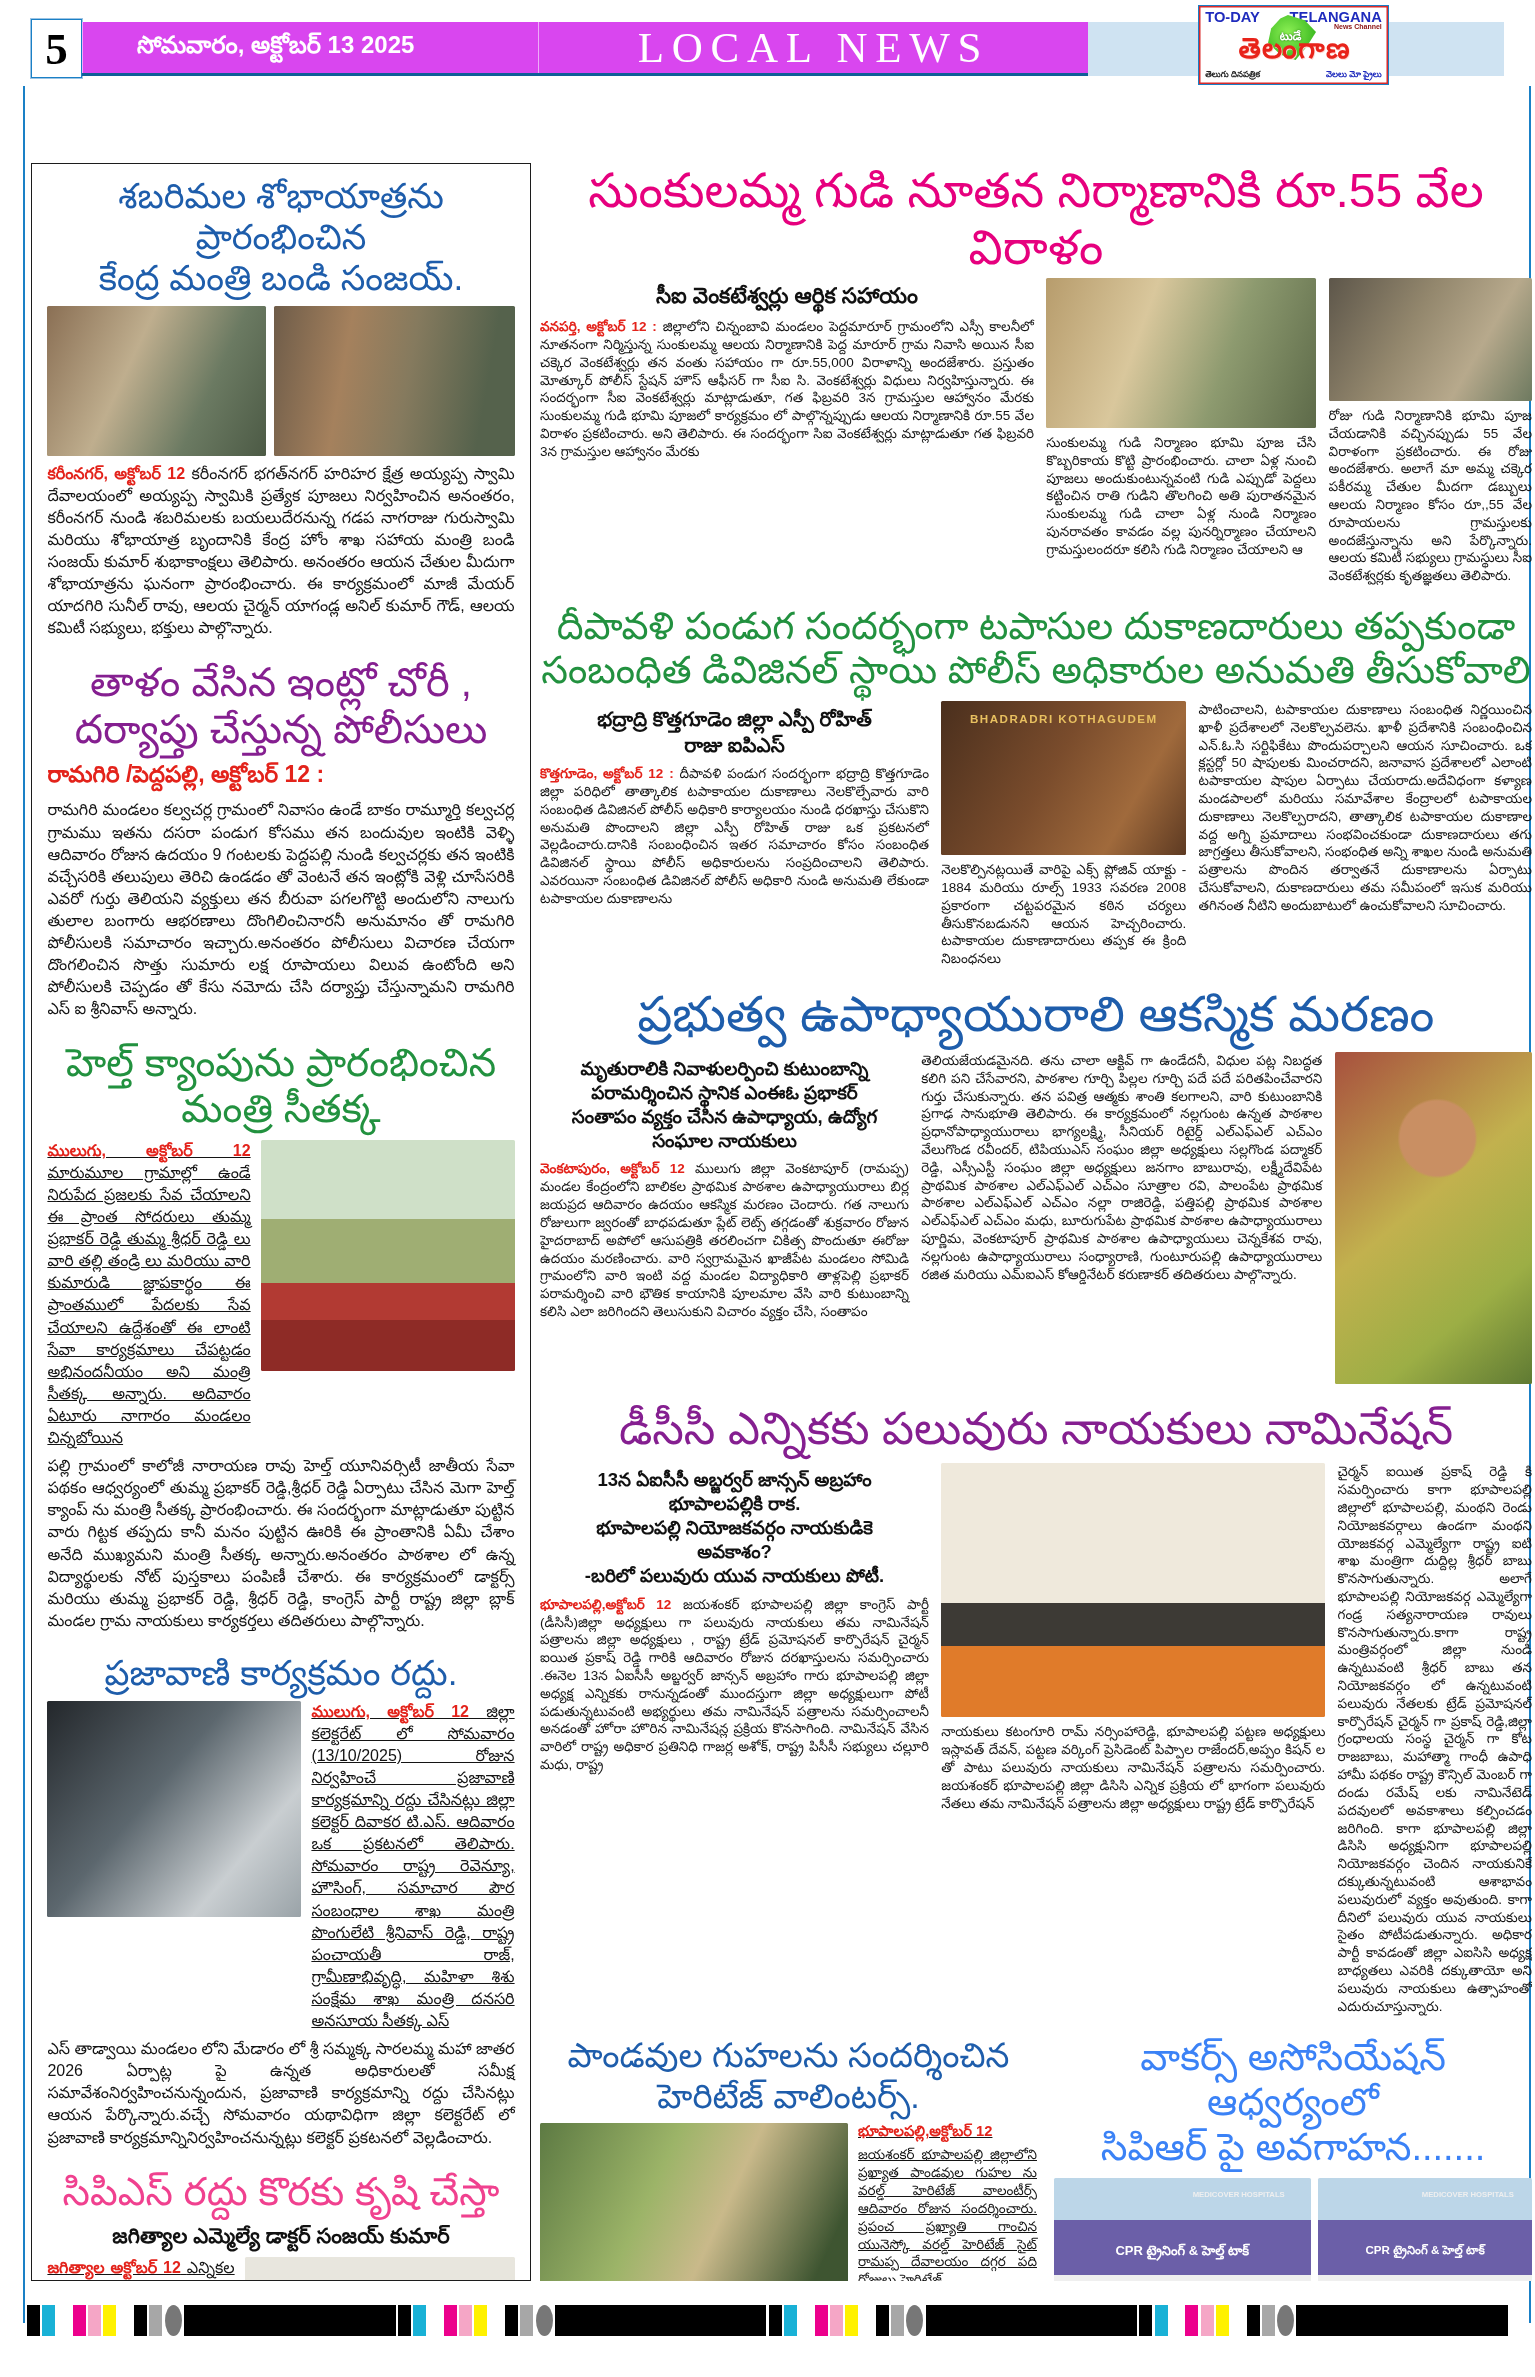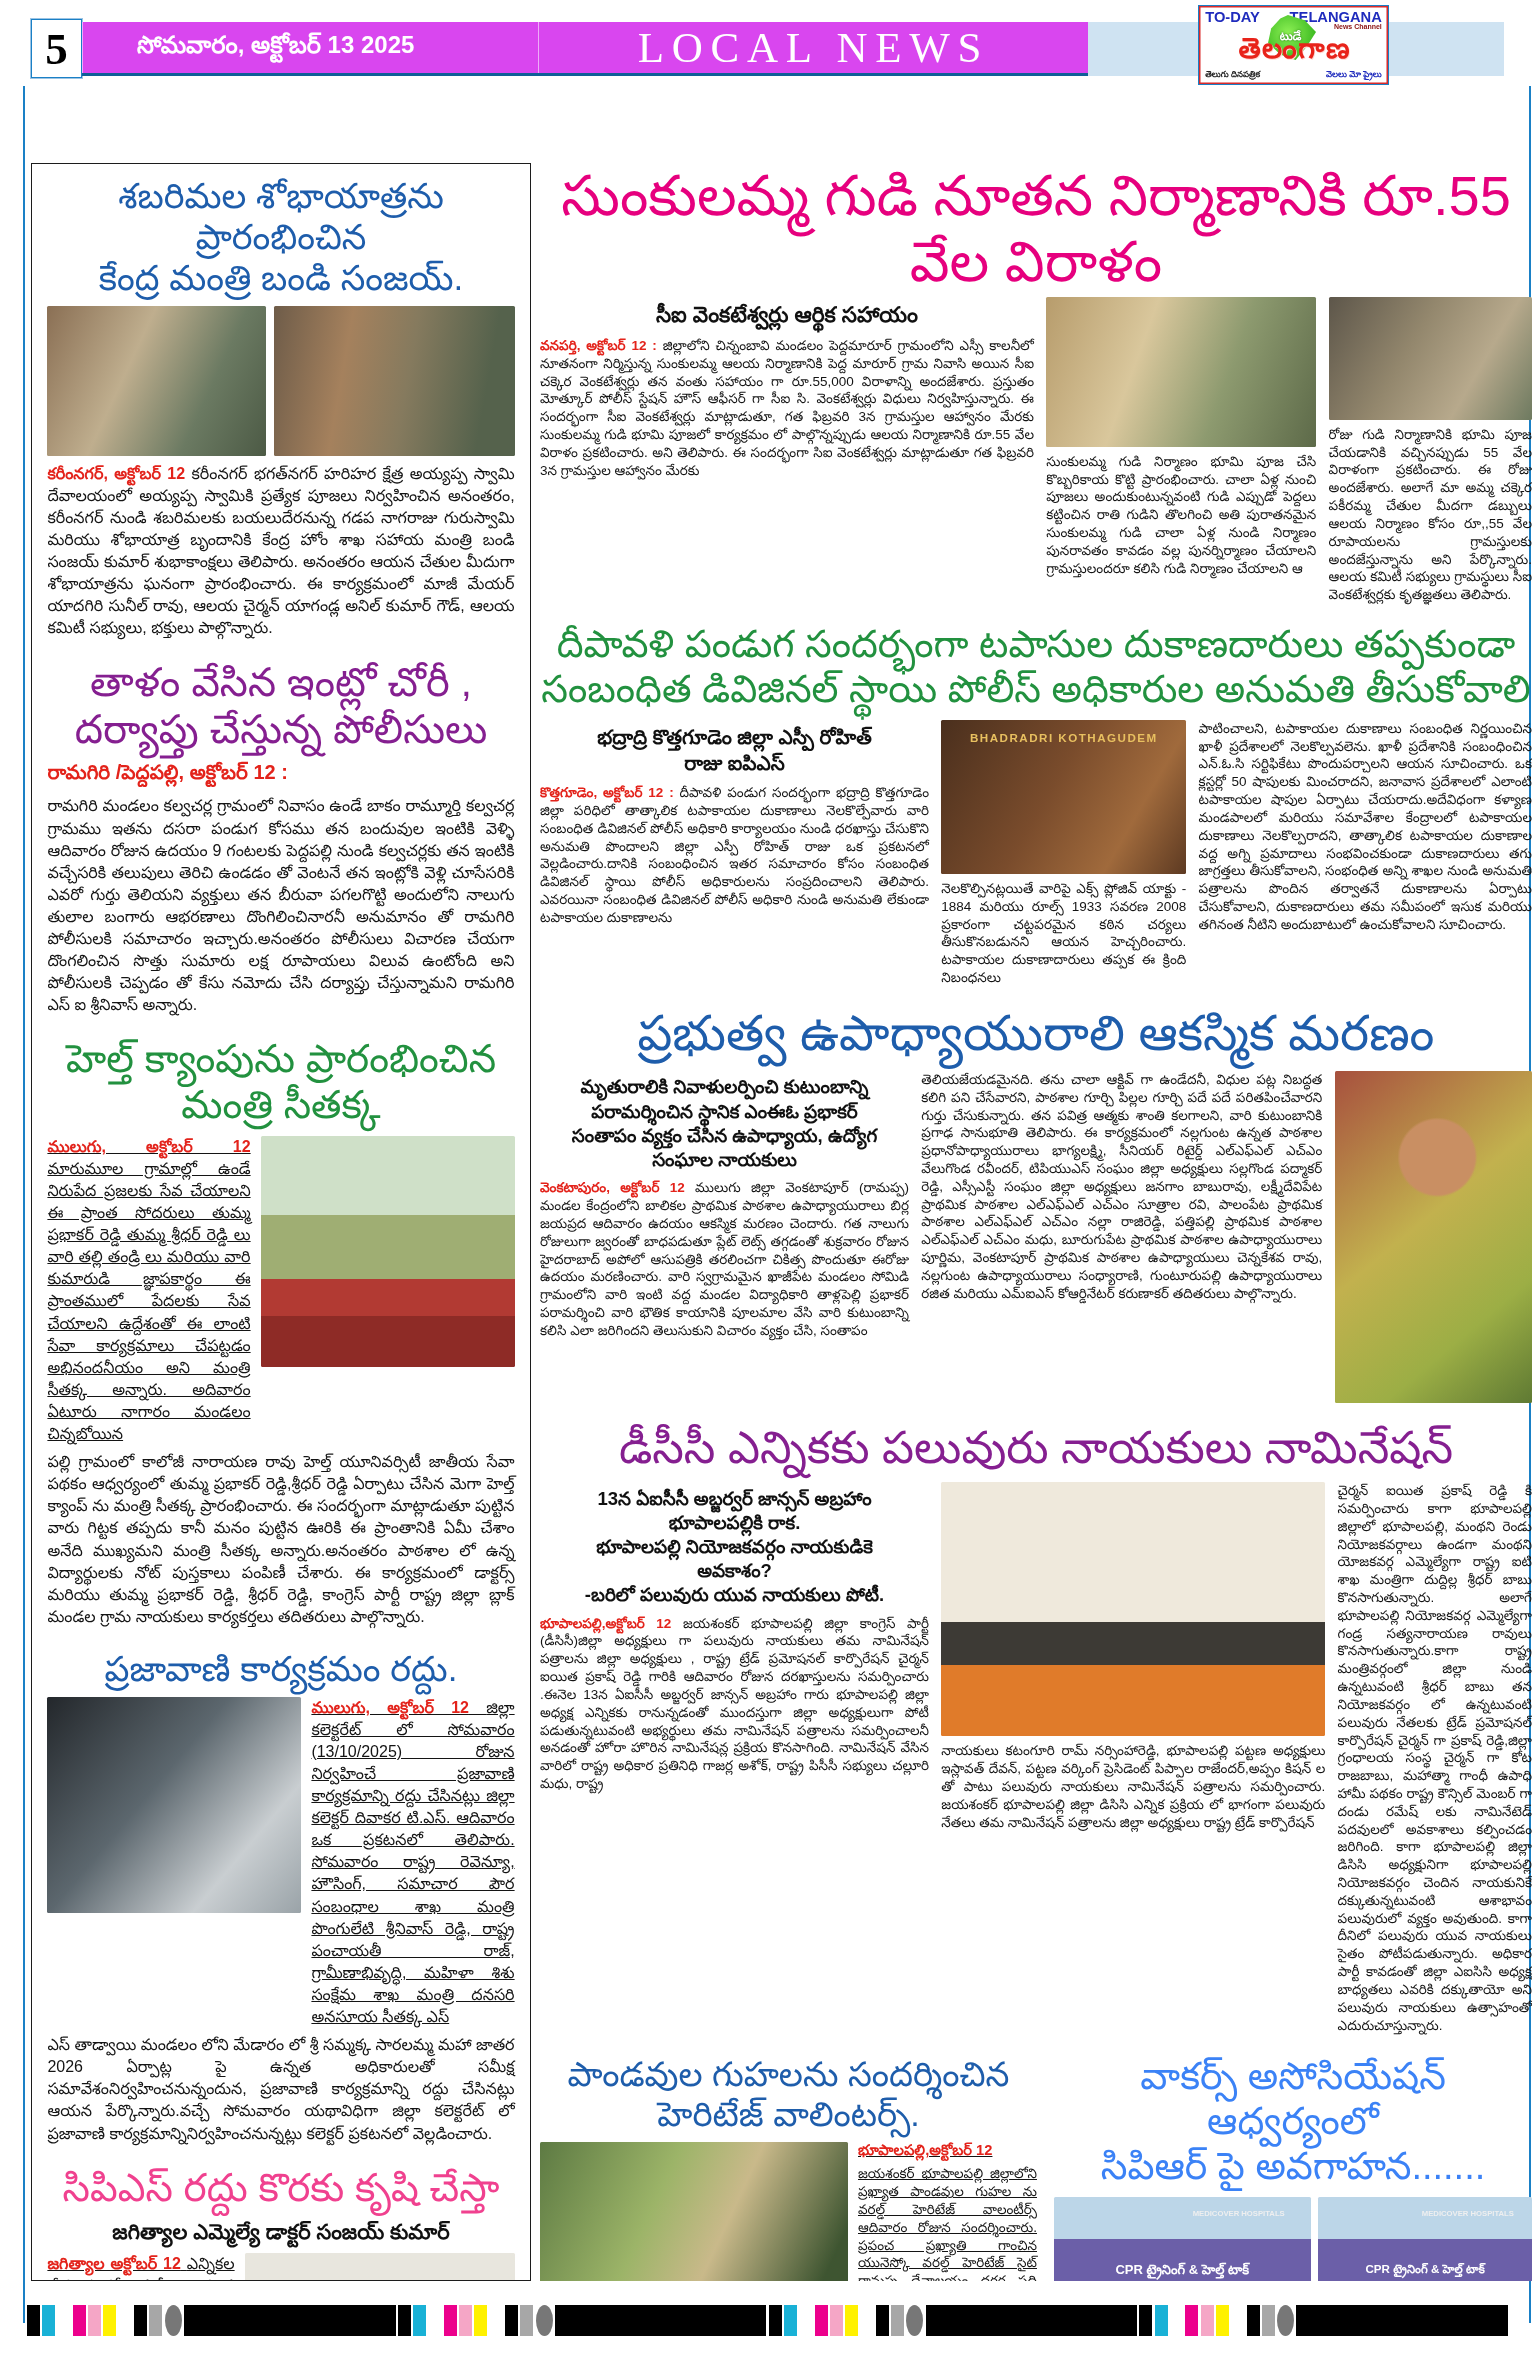--- a/index.html
+++ b/index.html
@@ -35,21 +35,21 @@
   .logo-br{color:#1f2bbd;font-weight:bold;}
 
   
   .headline{white-space:pre-line;font-weight:normal;text-align:center;line-height:1.18;margin:0 0 7.7px 0;}
   .hl-blue{color:#1e5dab}.hl-magenta{color:#e6007e}.hl-green{color:#22913f}
   .hl-purple{color:#86209a;color:#851f90}.hl-red{color:#3b82f6}.hl-pink{color:#f0418f}
   .subhead{font-weight:bold;text-align:center;color:#111;white-space:pre-line;line-height:1.3;margin:4.6px 0 7.7px 0;}
   .body{font-size:16px;line-height:1.38;text-align:justify;margin:6.2px 0 0 0;}
   .main .body{font-size:13.5px;line-height:1.32;}
   .dl{color:#e3231b;font-weight:bold;}
-  .dateline-line{color:#e3231b;font-weight:bold;font-size:20px;margin:7.7px 0 1.5px 0;}
+  .dateline-line{color:#e3231b;font-weight:bold;font-size:23px;margin:7.7px 0 1.5px 0;}
   .photo{position:relative;border-radius:1.5px;overflow:hidden;}
   .photo .ph-label{position:absolute;left:50%;transform:translateX(-50%);color:#fff;font-weight:bold;
                    text-align:center;white-space:nowrap;}
   .photo-row{display:flex;gap:7.7px;}
 
   
   .left-col{position:absolute;left:31px;top:163px;width:500px;height:2118px;border:1.5px solid #1c1c1c;
             box-sizing:border-box;padding:10.8px 15.4px;overflow:hidden;}
   .left-col .article{margin-bottom:20px;}
   .l1-h{font-size:35px}.l2-h{font-size:40px}.l3-h{font-size:39px}.l4-h{font-size:35px}.l5-h{font-size:39px}
@@ -66,21 +66,21 @@
   .ph-pit2{background:linear-gradient(120deg,#5d564a,#93876d 40%,#b7a98c 70%,#6e7a60);}
   .ph-police{background:linear-gradient(120deg,#4a2f1d,#7a4c2c 45%,#a06a3c 75%,#5d3a22);}
   .ph-portrait{background:radial-gradient(circle at 52% 26%,#c98f63 0 14%,rgba(0,0,0,0) 15%),
                linear-gradient(140deg,#a7503e,#c2b14e 45%,#9cae45 75%,#5f7a33);}
   .ph-congress{background:linear-gradient(#efe9dc 0 55%,#3d3a35 55% 72%,#e07b2a 72% 100%);}
   .ph-caves{background:linear-gradient(115deg,#5d7a43,#9cb468 35%,#c9b98a 55%,#3e5531 85%);}
   .ph-cpr{background:linear-gradient(#bcd6e8 0 18%,#6b5fa8 18% 42%,#efefef 42% 60%,#e8c84a 60% 88%,#3f7a3c 88%);}
 
   
   .main{position:absolute;left:540px;top:163px;width:992px;height:2118px;overflow:hidden;}
-  .m1-h{font-size:56px;margin-bottom:1.5px;}
+  .m1-h{font-size:48px;margin-bottom:1.5px;}
   .m2-h{font-size:38px;}
   .m3-h{font-size:49px;}
   .m4-h{font-size:45px;}
   .b1-h{font-size:34px;}
   .b2-h{font-size:38px;}
   .cols{display:grid;gap:12.3px;align-items:start;}
   .m1-cols{grid-template-columns:494px 270px 1fr;}
   .m2-cols{grid-template-columns:389px 245px 1fr;}
   .m3-cols{grid-template-columns:369px 401px 1fr;}
   .m4-cols{grid-template-columns:389px 384px 1fr;}

